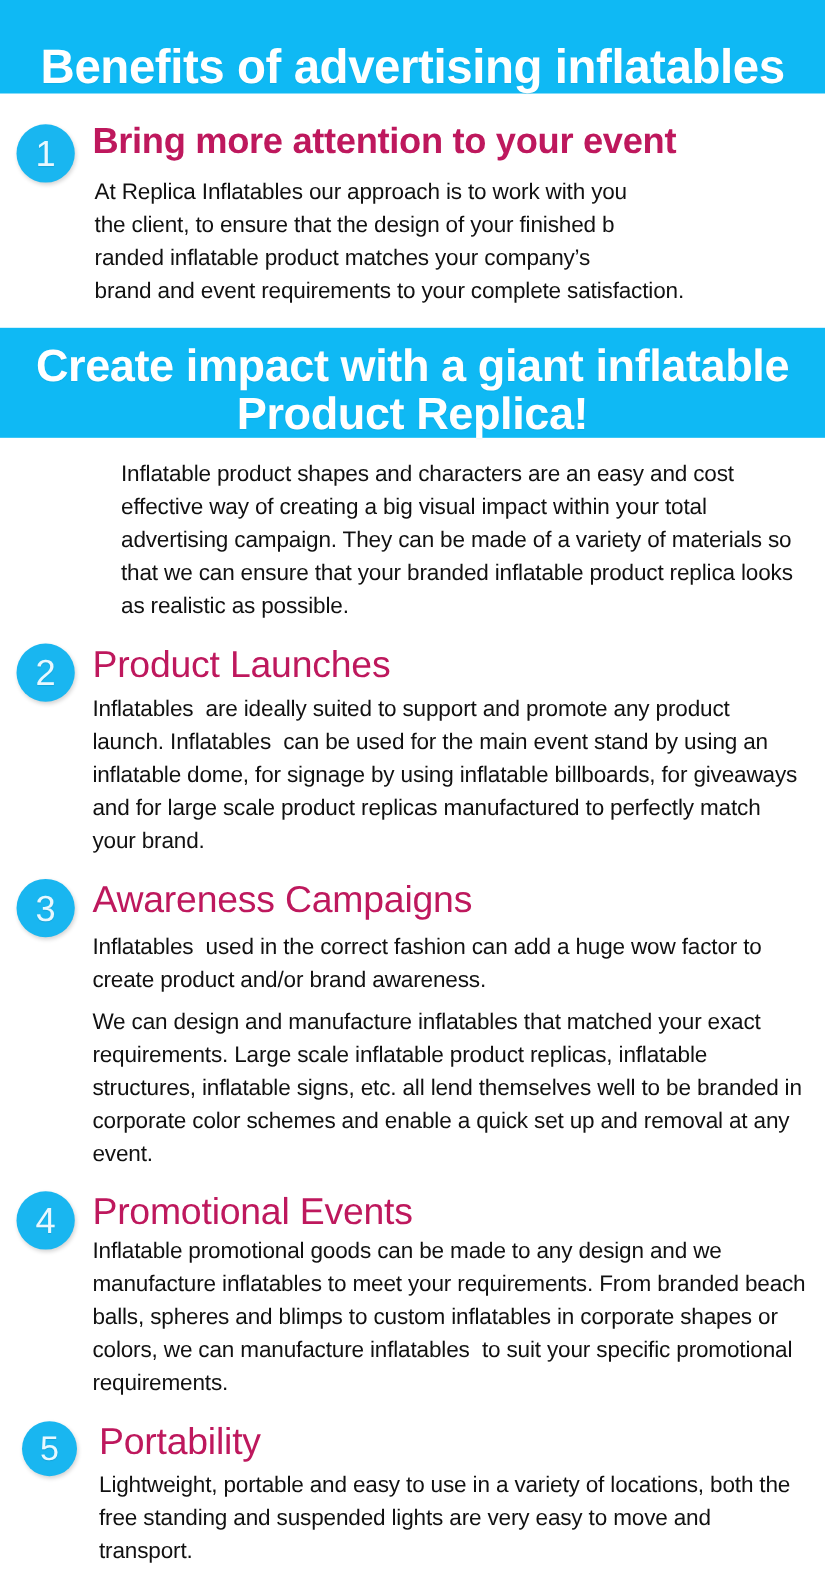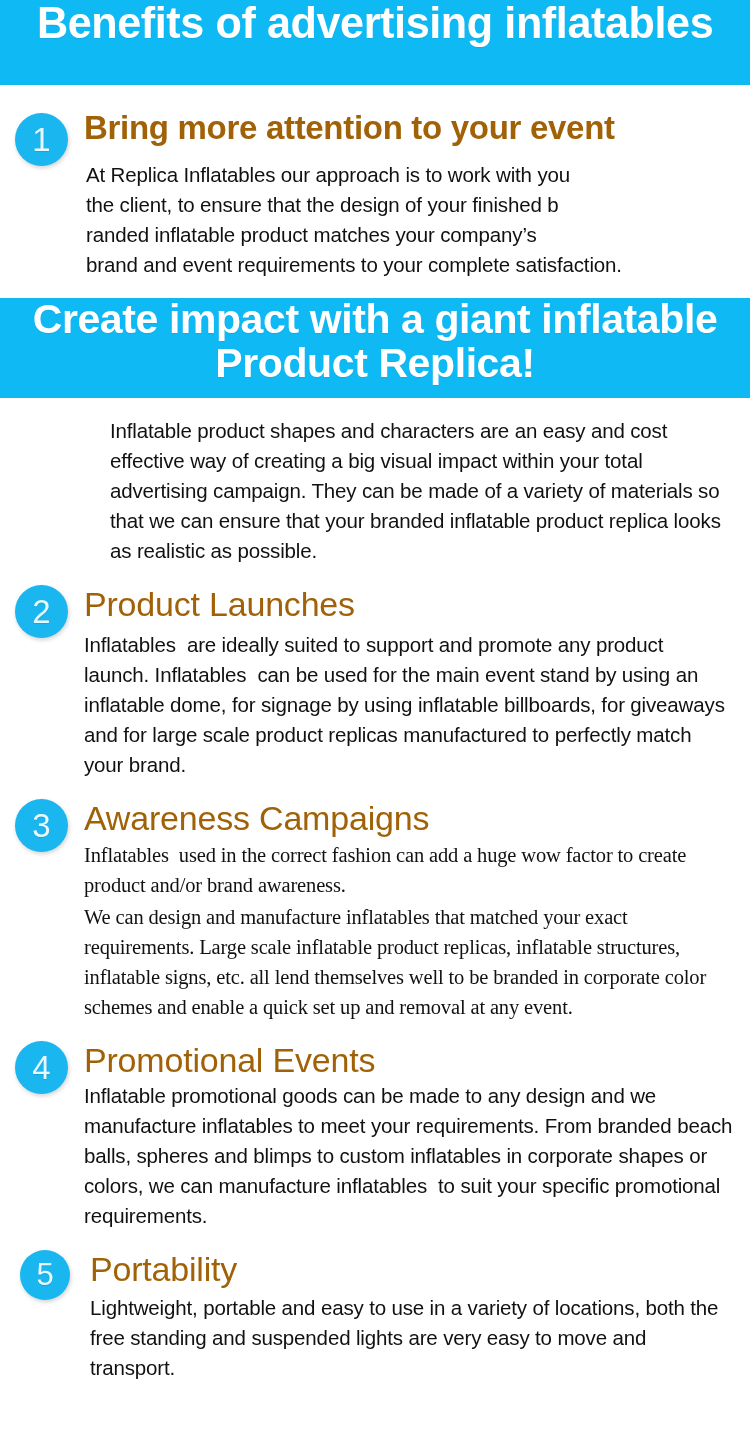--- a/index.html
+++ b/index.html
@@ -9,21 +9,21 @@
     font-family:"Liberation Sans", sans-serif;
     overflow:hidden;
   }
   .page { position:relative; width:750px; height:1436px; background:#ffffff; }
 
   
   .banner {
     background:#0fb9f4;
     width:750px;
     display:flex;
-    align-items:flex-start;
+    align-items:flex-end;
     justify-content:center;
     text-align:center;
   }
   .banner-title {
     color:#ffffff;
     font-family:"Liberation Sans Narrow","Liberation Sans", sans-serif;
     font-weight:700;
     letter-spacing:-0.4px;
     line-height:1.06;
     text-shadow:0 1px 1px rgba(0,0,0,0.06);
@@ -50,21 +50,21 @@
     font-family:"Liberation Sans Narrow","Liberation Sans", sans-serif;
     font-size:33px;
     font-weight:400;
     line-height:1;
     box-shadow:1px 2px 4px rgba(0,0,0,0.18);
     text-shadow:0 1px 1px rgba(0,0,0,0.10);
   }
 
   .sec-title {
     font-family:"Liberation Sans Narrow","Liberation Sans", sans-serif;
-    color:#a16207;
+    color:#be185d;
     font-size:34px;
     font-weight:400;
     line-height:1.18;
     letter-spacing:-0.2px;
   }
   .sec-title.bold {
     font-weight:700;
     font-size:33px;
     line-height:1.25;
     letter-spacing:-0.3px;
@@ -87,21 +87,21 @@
   #sec-1 .body-text { margin-top:12px; padding-left:2px; }
 
   #para-replica { margin-top:18px; padding-left:110px; padding-right:10px; }
 
   #sec-2 { margin-top:18px; }
   #sec-2 .badge { top:1px; }
   #sec-2 .body-text { margin-top:6px; padding-right:20px; }
 
   #sec-3 { margin-top:18px; }
   #sec-3 .badge { top:1px; }
-  #sec-3 .body-text { margin-top:2px; padding-right:8px;font-family:Liberation Serif, serif; }
+  #sec-3 .body-text { margin-top:8px; padding-right:8px; }
 
   #sec-4 { margin-top:18px; }
   #sec-4 .badge { top:1px; }
   #sec-4 .body-text { padding-right:14px; }
 
   #sec-5 { margin-top:18px; padding-left:90px; }
   #sec-5 .badge { top:1px; left:20px; width:50px; height:50px; font-size:31px; }
   #sec-5 .body-text { margin-top:4px; padding-right:14px; padding-left:-2px; }
 </style>
 </head>

